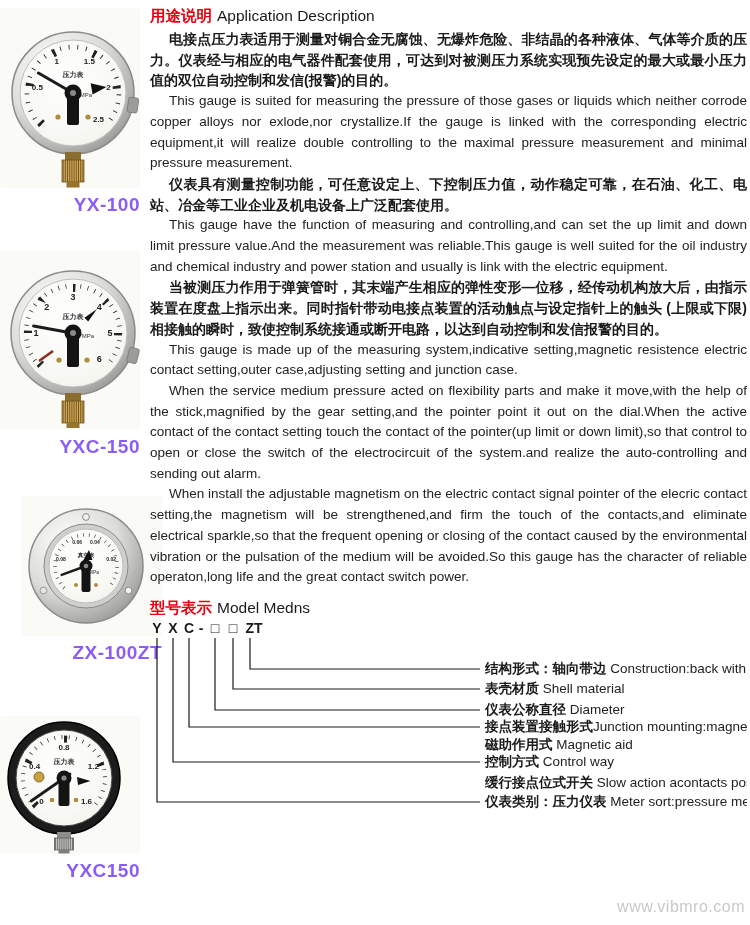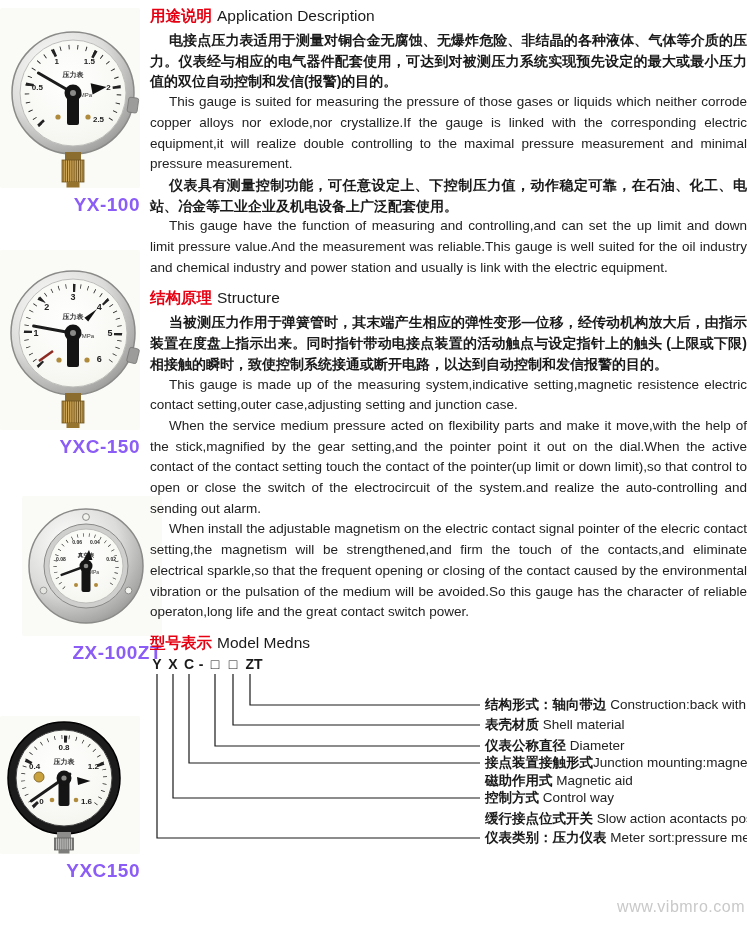--- a/index.html
+++ b/index.html
@@ -14,21 +14,21 @@
   .fig .photo{
     display:block;margin:0 auto;background:#fafaf7;border-radius:2px;
   }
   .fig .figlabel{
     display:block;font-weight:bold;font-size:19px;color:#8b5cf6;
     letter-spacing:.5px;margin-top:6px;text-align:right;
   }
   
   .textcol{position:absolute;left:150px;top:6px;width:597px;}
   .h{margin:0 0 3px 0;font-size:15.5px;line-height:20px;}
-  .h .h-cn{color:#e60012;font-weight:bold;font-family:Liberation Mono, monospace;}
+  .h .h-cn{color:#e60012;font-weight:bold;}
   .h .h-en{color:#1a1a1a;font-weight:normal;margin-left:5px;margin-top:27px;}
   .h.gap{margin-top:10px;}
   p.para{margin:0;color:#1a1a1a;text-align:justify;}
   p.cn{font-size:14px;line-height:20.7px;font-weight:bold;text-indent:19px;}
   p.en{font-size:13.5px;line-height:20.7px;font-weight:normal;text-indent:19px;color:#222;}
   
   .model-svg{display:block;margin-top:2px;}
   .code-char{font-size:14px;font-weight:bold;fill:#1a1a1a;}
   .row-cn{font-size:13.5px;font-weight:bold;fill:#1a1a1a;}
   .row-en{font-size:13.5px;font-weight:normal;fill:#222;}
@@ -199,23 +199,20 @@
 <div class="textcol">
 
   <div class="h">
     <span class="h-cn">用途说明</span><span class="h-en">Application Description</span>
   </div>
   <p class="para cn">电接点压力表适用于测量对铜合金无腐蚀、无爆炸危险、非结晶的各种液体、气体等介质的压力。仪表经与相应的电气器件配套使用，可达到对被测压力系统实现预先设定的最大或最小压力值的双位自动控制和发信(报警)的目的。</p>
   <p class="para en">This gauge is suited for measuring the pressure of those gases or liquids which neither corrode copper alloys nor exlode,nor crystallize.If the gauge is linked with the corresponding electric equipment,it will realize double controlling to the maximal pressure measurement and minimal pressure measurement.</p>
   <p class="para cn">仪表具有测量控制功能，可任意设定上、下控制压力值，动作稳定可靠，在石油、化工、电站、冶金等工业企业及机电设备上广泛配套使用。</p>
   <p class="para en">This gauge have the function of measuring and controlling,and can set the up limit and down limit pressure value.And the measurement was reliable.This gauge is well suited for the oil industry and chemical industry and power station and usually is link with the electric equipment.</p>
 
-  <div class="h gap">
-    <span class="h-cn">结构原理</span><span class="h-en">Structure</span>
-  </div>
   <p class="para cn">当被测压力作用于弹簧管时，其末端产生相应的弹性变形—位移，经传动机构放大后，由指示装置在度盘上指示出来。同时指针带动电接点装置的活动触点与设定指针上的触头 (上限或下限) 相接触的瞬时，致使控制系统接通或断开电路，以达到自动控制和发信报警的目的。</p>
   <p class="para en">This gauge is made up of the measuring system,indicative setting,magnetic resistence electric contact setting,outer case,adjusting setting and junction case.</p>
   <p class="para en">When the service medium pressure acted on flexibility parts and make it move,with the help of the stick,magnified by the gear setting,and the pointer point it out on the dial.When the active contact of the contact setting touch the contact of the pointer(up limit or down limit),so that control to open or close the switch of the electrocircuit of the system.and realize the auto-controlling and sending out alarm.</p>
   <p class="para en">When install the adjustable magnetism on the electric contact signal pointer of the elecric contact setting,the magnetism will be strengthened,and firm the touch of the contacts,and eliminate electrical sparkle,so that the frequent opening or closing of the contact caused by the environmental vibration or the pulsation of the medium will be avoided.So this gauge has the character of reliable operaton,long life and the great contact switch power.</p>
 
   <div class="h gap">
     <span class="h-cn">型号表示</span><span class="h-en">Model Medns</span>
   </div>
 
   <svg class="model-svg" width="597" height="192" viewBox="0 0 597 192">

